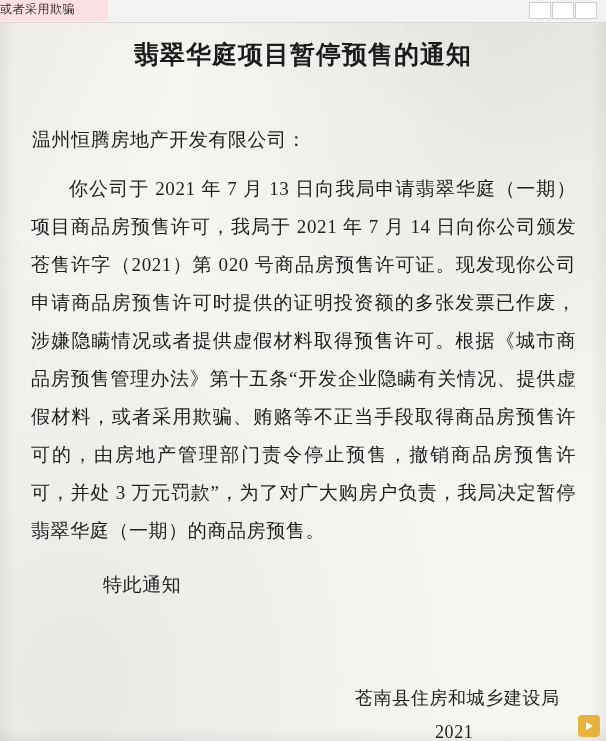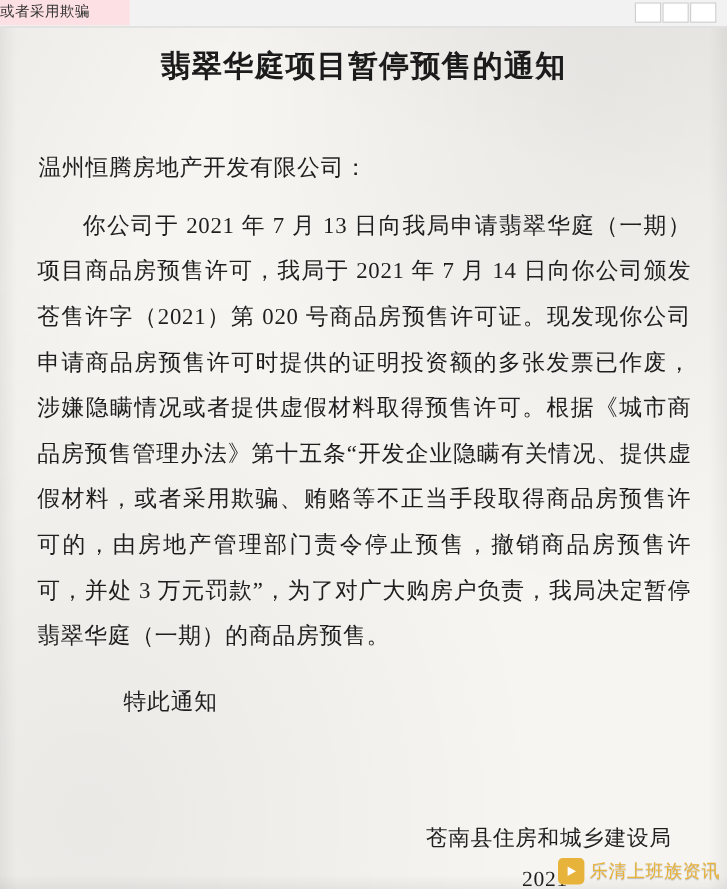--- a/index.html
+++ b/index.html
@@ -197,14 +197,13 @@
   <div class="doc-signer">苍南县住房和城乡建设局</div>
   <div class="doc-date">2021</div>
 </div>
 
 <div class="watermark">
   <span class="wm-badge">
     <svg width="12" height="12" viewBox="0 0 12 12" aria-hidden="true">
       <polygon points="3,2 10,6 3,10" fill="#ffffff"></polygon>
     </svg>
   </span>
-  <span class="wm-text">乐清上班族资讯</span>
 </div>
 
 </body></html>

